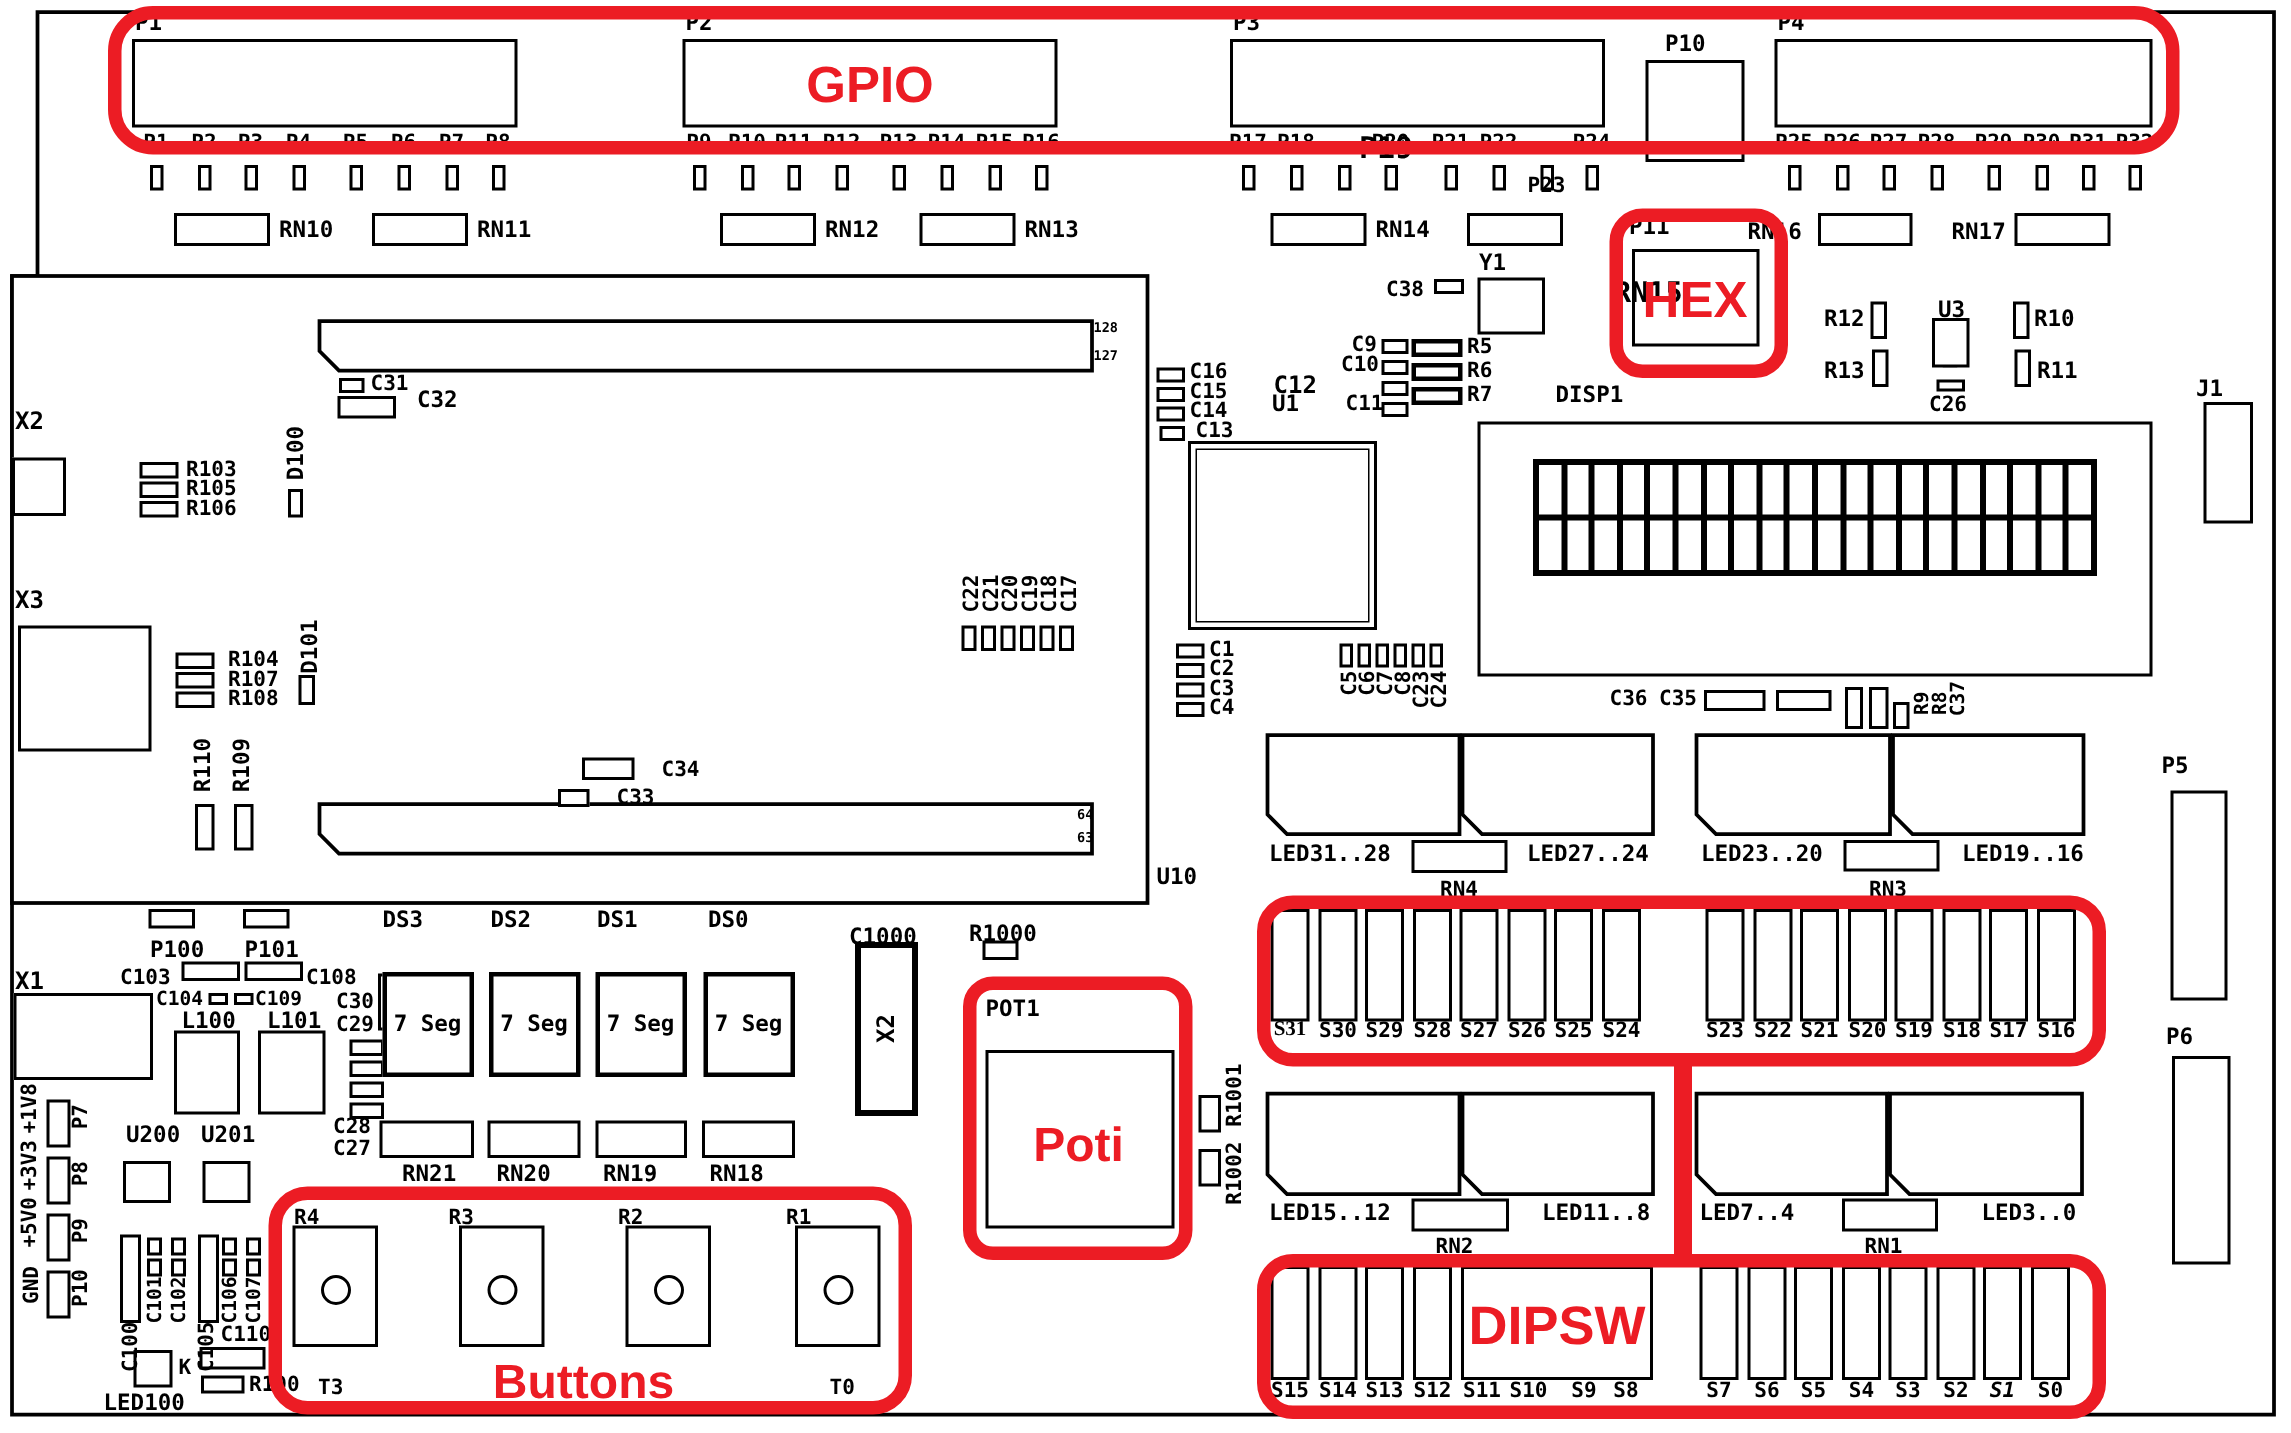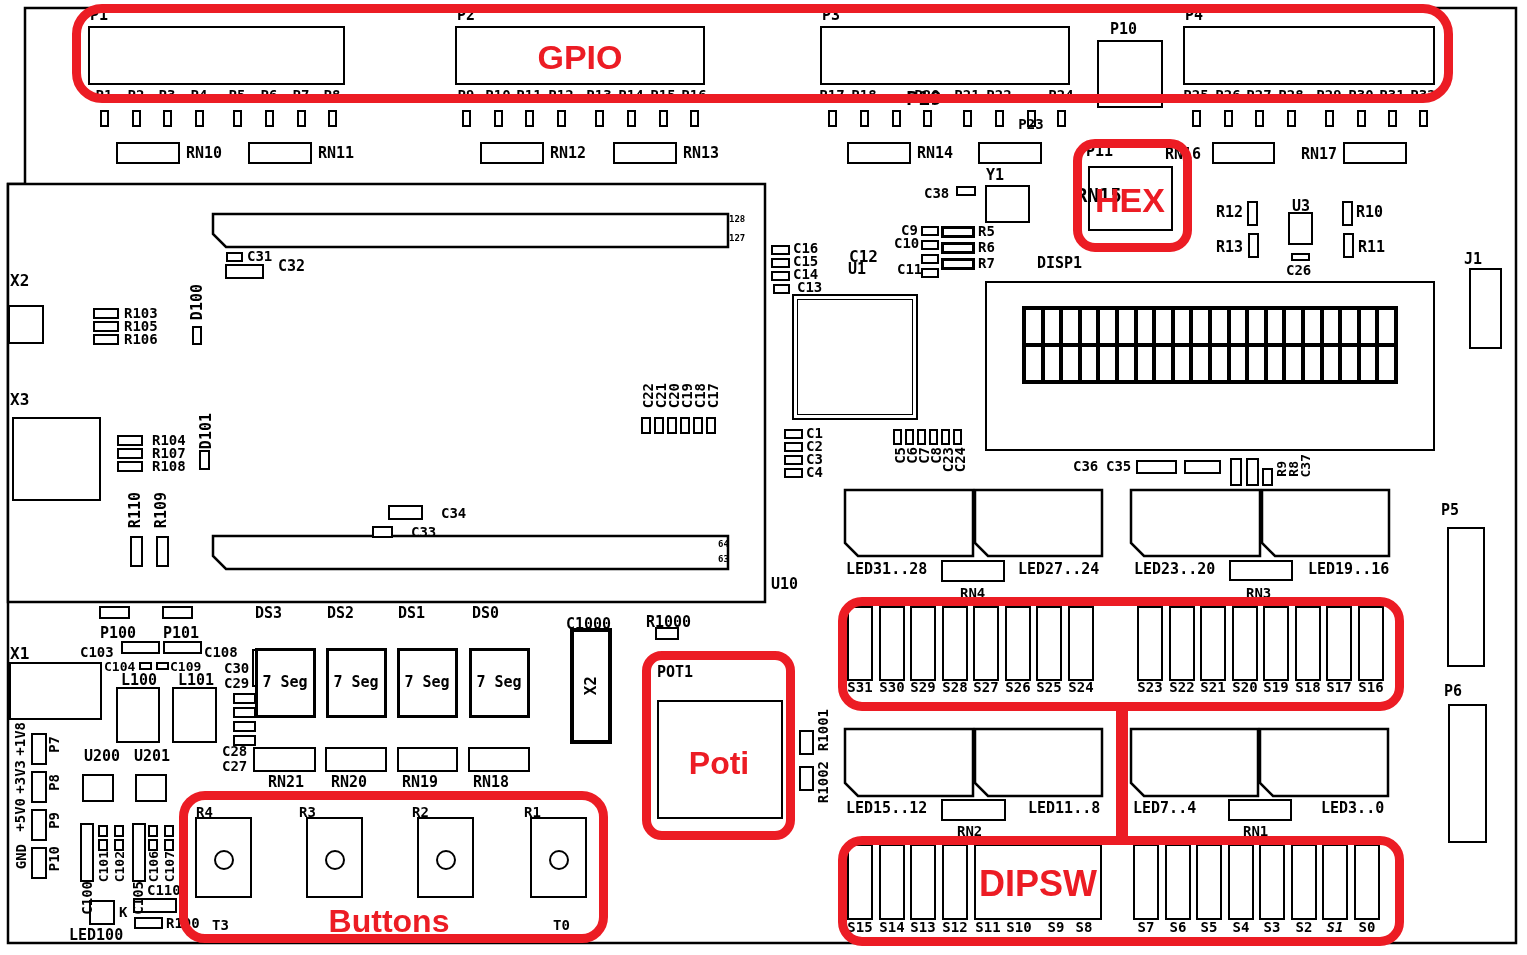--- a/index.html
+++ b/index.html
@@ -373,21 +373,21 @@
     <div class="bx" style="left: 1286.5px; top: 110px; width: 9px; height: 17px;"></div>
     <div class="lb ctr" style="left: 1329px; top: 88px; font-size: 14px;">P29</div>
     <div class="bx" style="left: 1324.5px; top: 110px; width: 9px; height: 17px;"></div>
     <div class="lb ctr" style="left: 1361px; top: 88px; font-size: 14px;">P30</div>
     <div class="bx" style="left: 1356.5px; top: 110px; width: 9px; height: 17px;"></div>
     <div class="lb ctr" style="left: 1392px; top: 88px; font-size: 14px;">P31</div>
     <div class="bx" style="left: 1387.5px; top: 110px; width: 9px; height: 17px;"></div>
     <div class="lb ctr" style="left: 1423px; top: 88px; font-size: 14px;">P32</div>
     <div class="bx" style="left: 1418.5px; top: 110px; width: 9px; height: 17px;"></div>
     <div class="bx" style="left: 847px; top: 606px; width: 26px; height: 75px;"></div>
-    <div class="lb ctr" style="left: 860px; top: 680px; font-size: 14px;">S31</div>
+    <div class="lb ctr" style="left: 860px; top: 680px; font-size: 14px; font-family: Liberation Serif, serif;">S31</div>
     <div class="bx" style="left: 879px; top: 606px; width: 26px; height: 75px;"></div>
     <div class="lb ctr" style="left: 892px; top: 680px; font-size: 14px;">S30</div>
     <div class="bx" style="left: 910px; top: 606px; width: 26px; height: 75px;"></div>
     <div class="lb ctr" style="left: 923px; top: 680px; font-size: 14px;">S29</div>
     <div class="bx" style="left: 942px; top: 606px; width: 26px; height: 75px;"></div>
     <div class="lb ctr" style="left: 955px; top: 680px; font-size: 14px;">S28</div>
     <div class="bx" style="left: 973px; top: 606px; width: 26px; height: 75px;"></div>
     <div class="lb ctr" style="left: 986px; top: 680px; font-size: 14px;">S27</div>
     <div class="bx" style="left: 1005px; top: 606px; width: 26px; height: 75px;"></div>
     <div class="lb ctr" style="left: 1018px; top: 680px; font-size: 14px;">S26</div>

